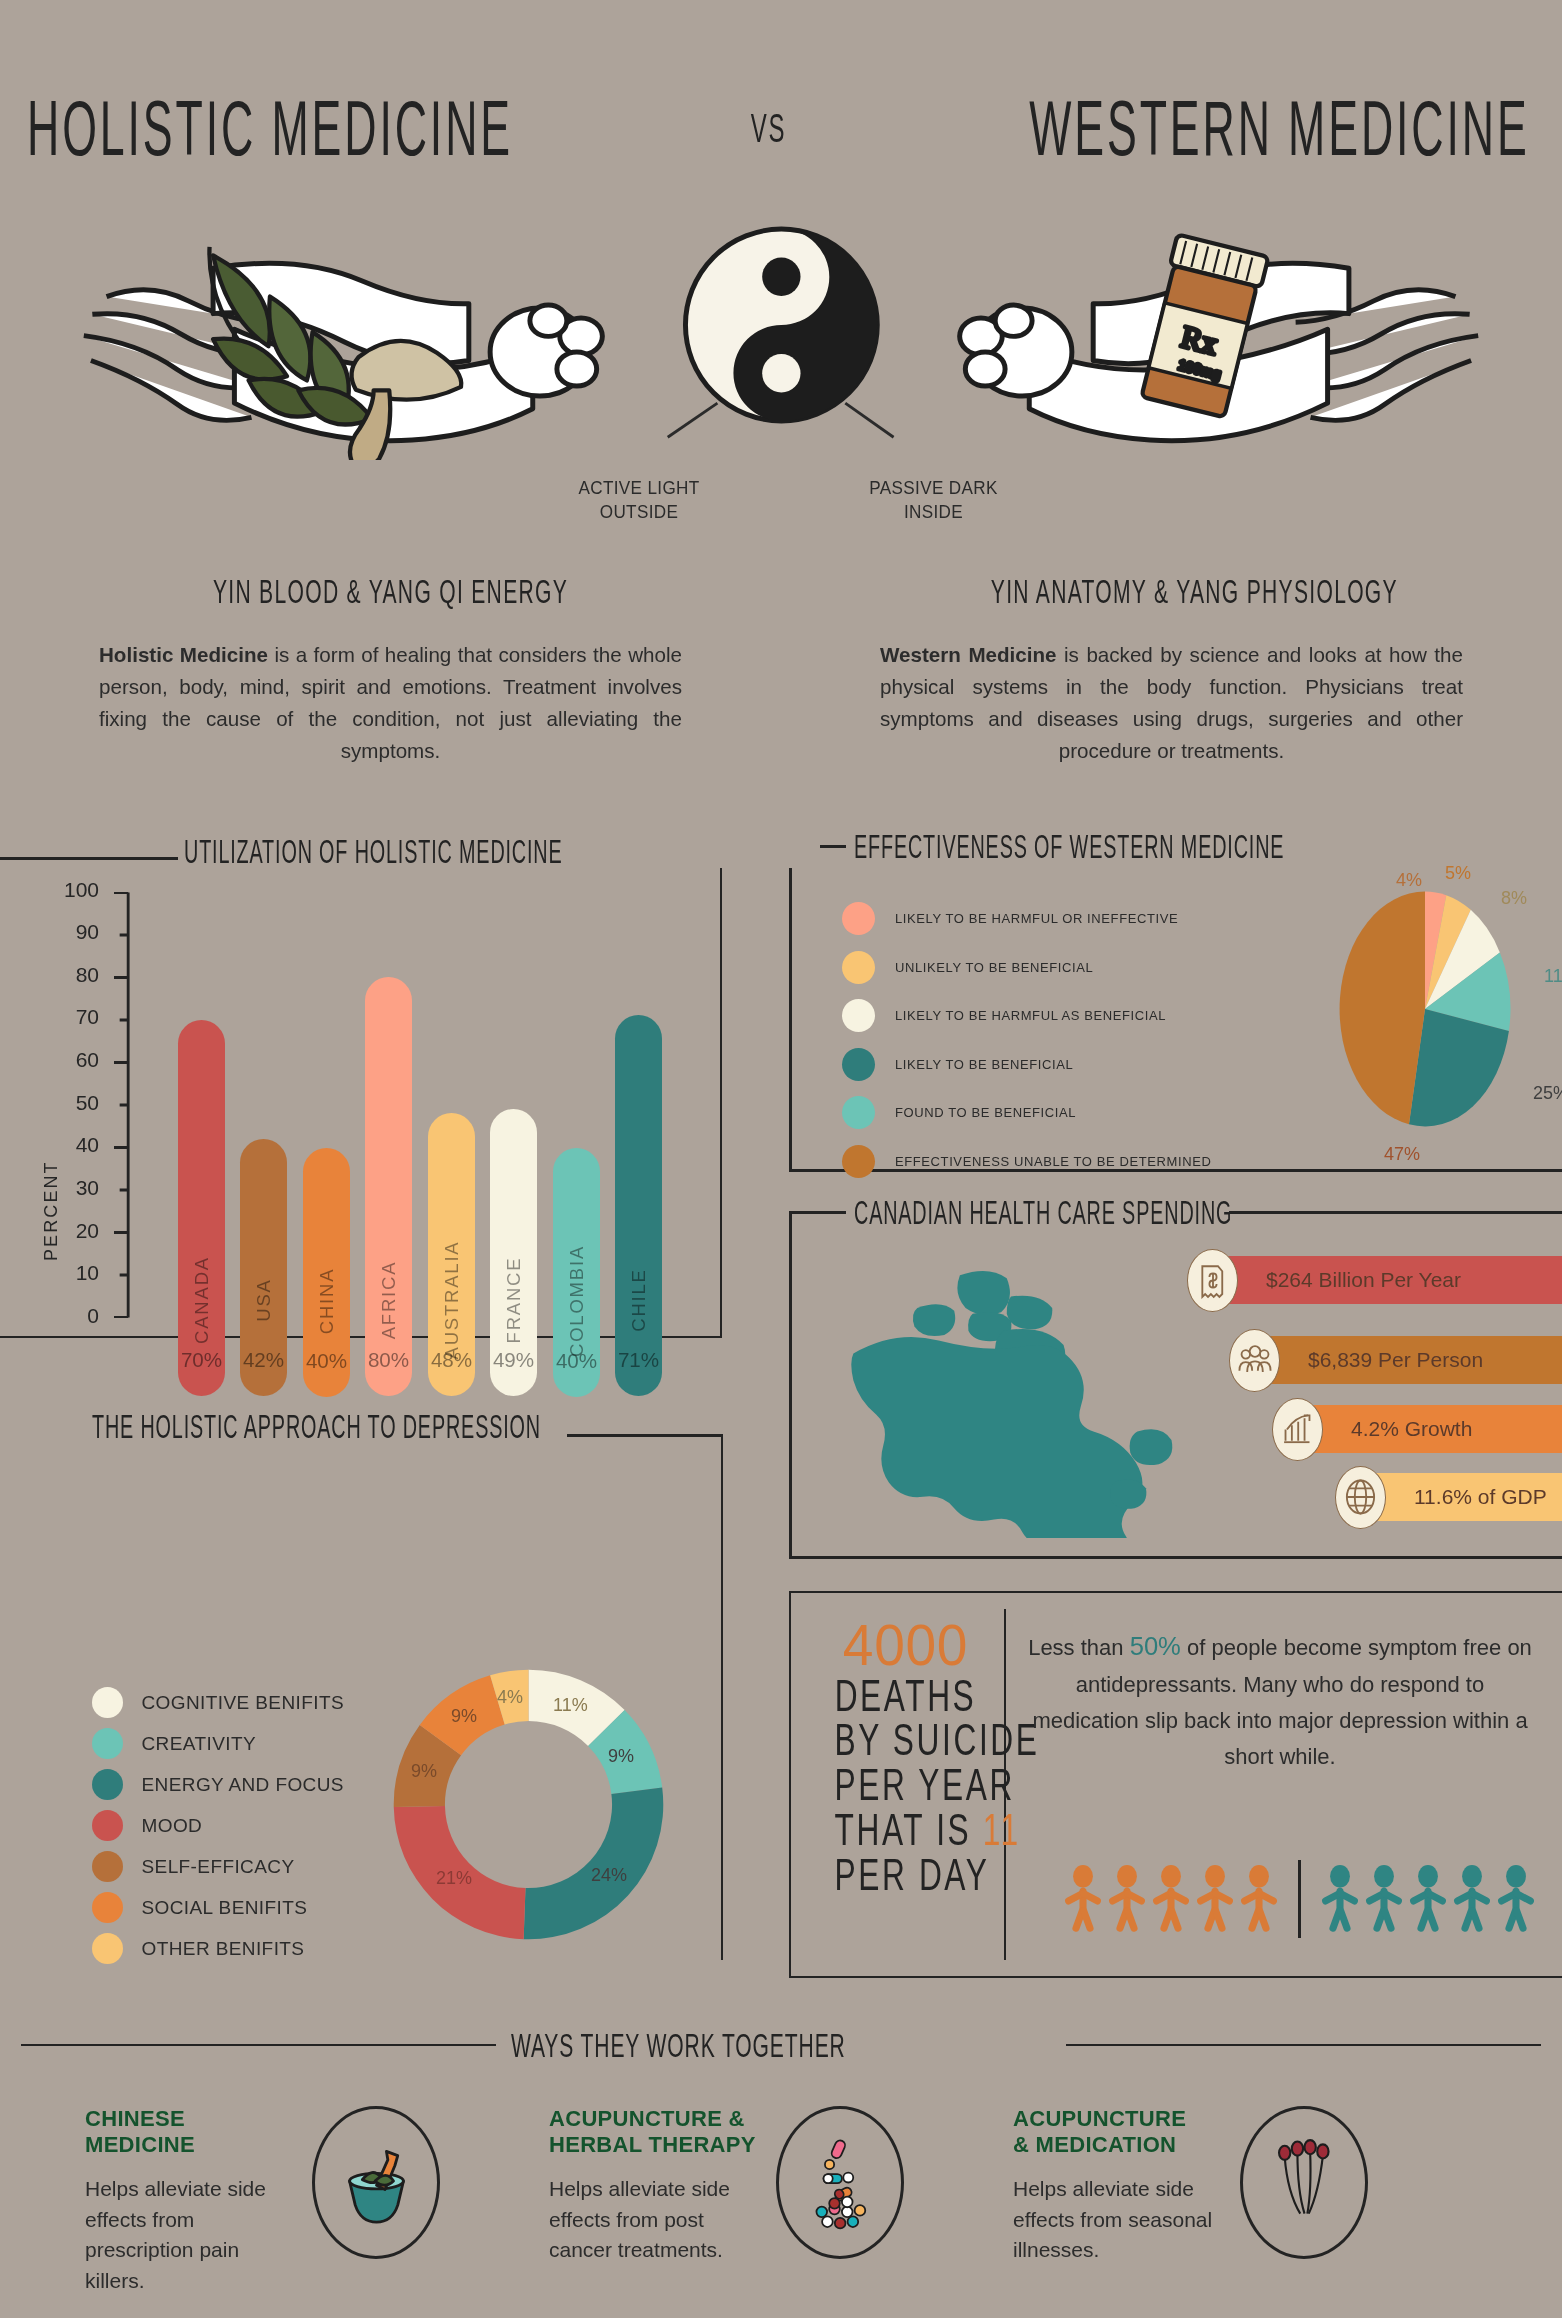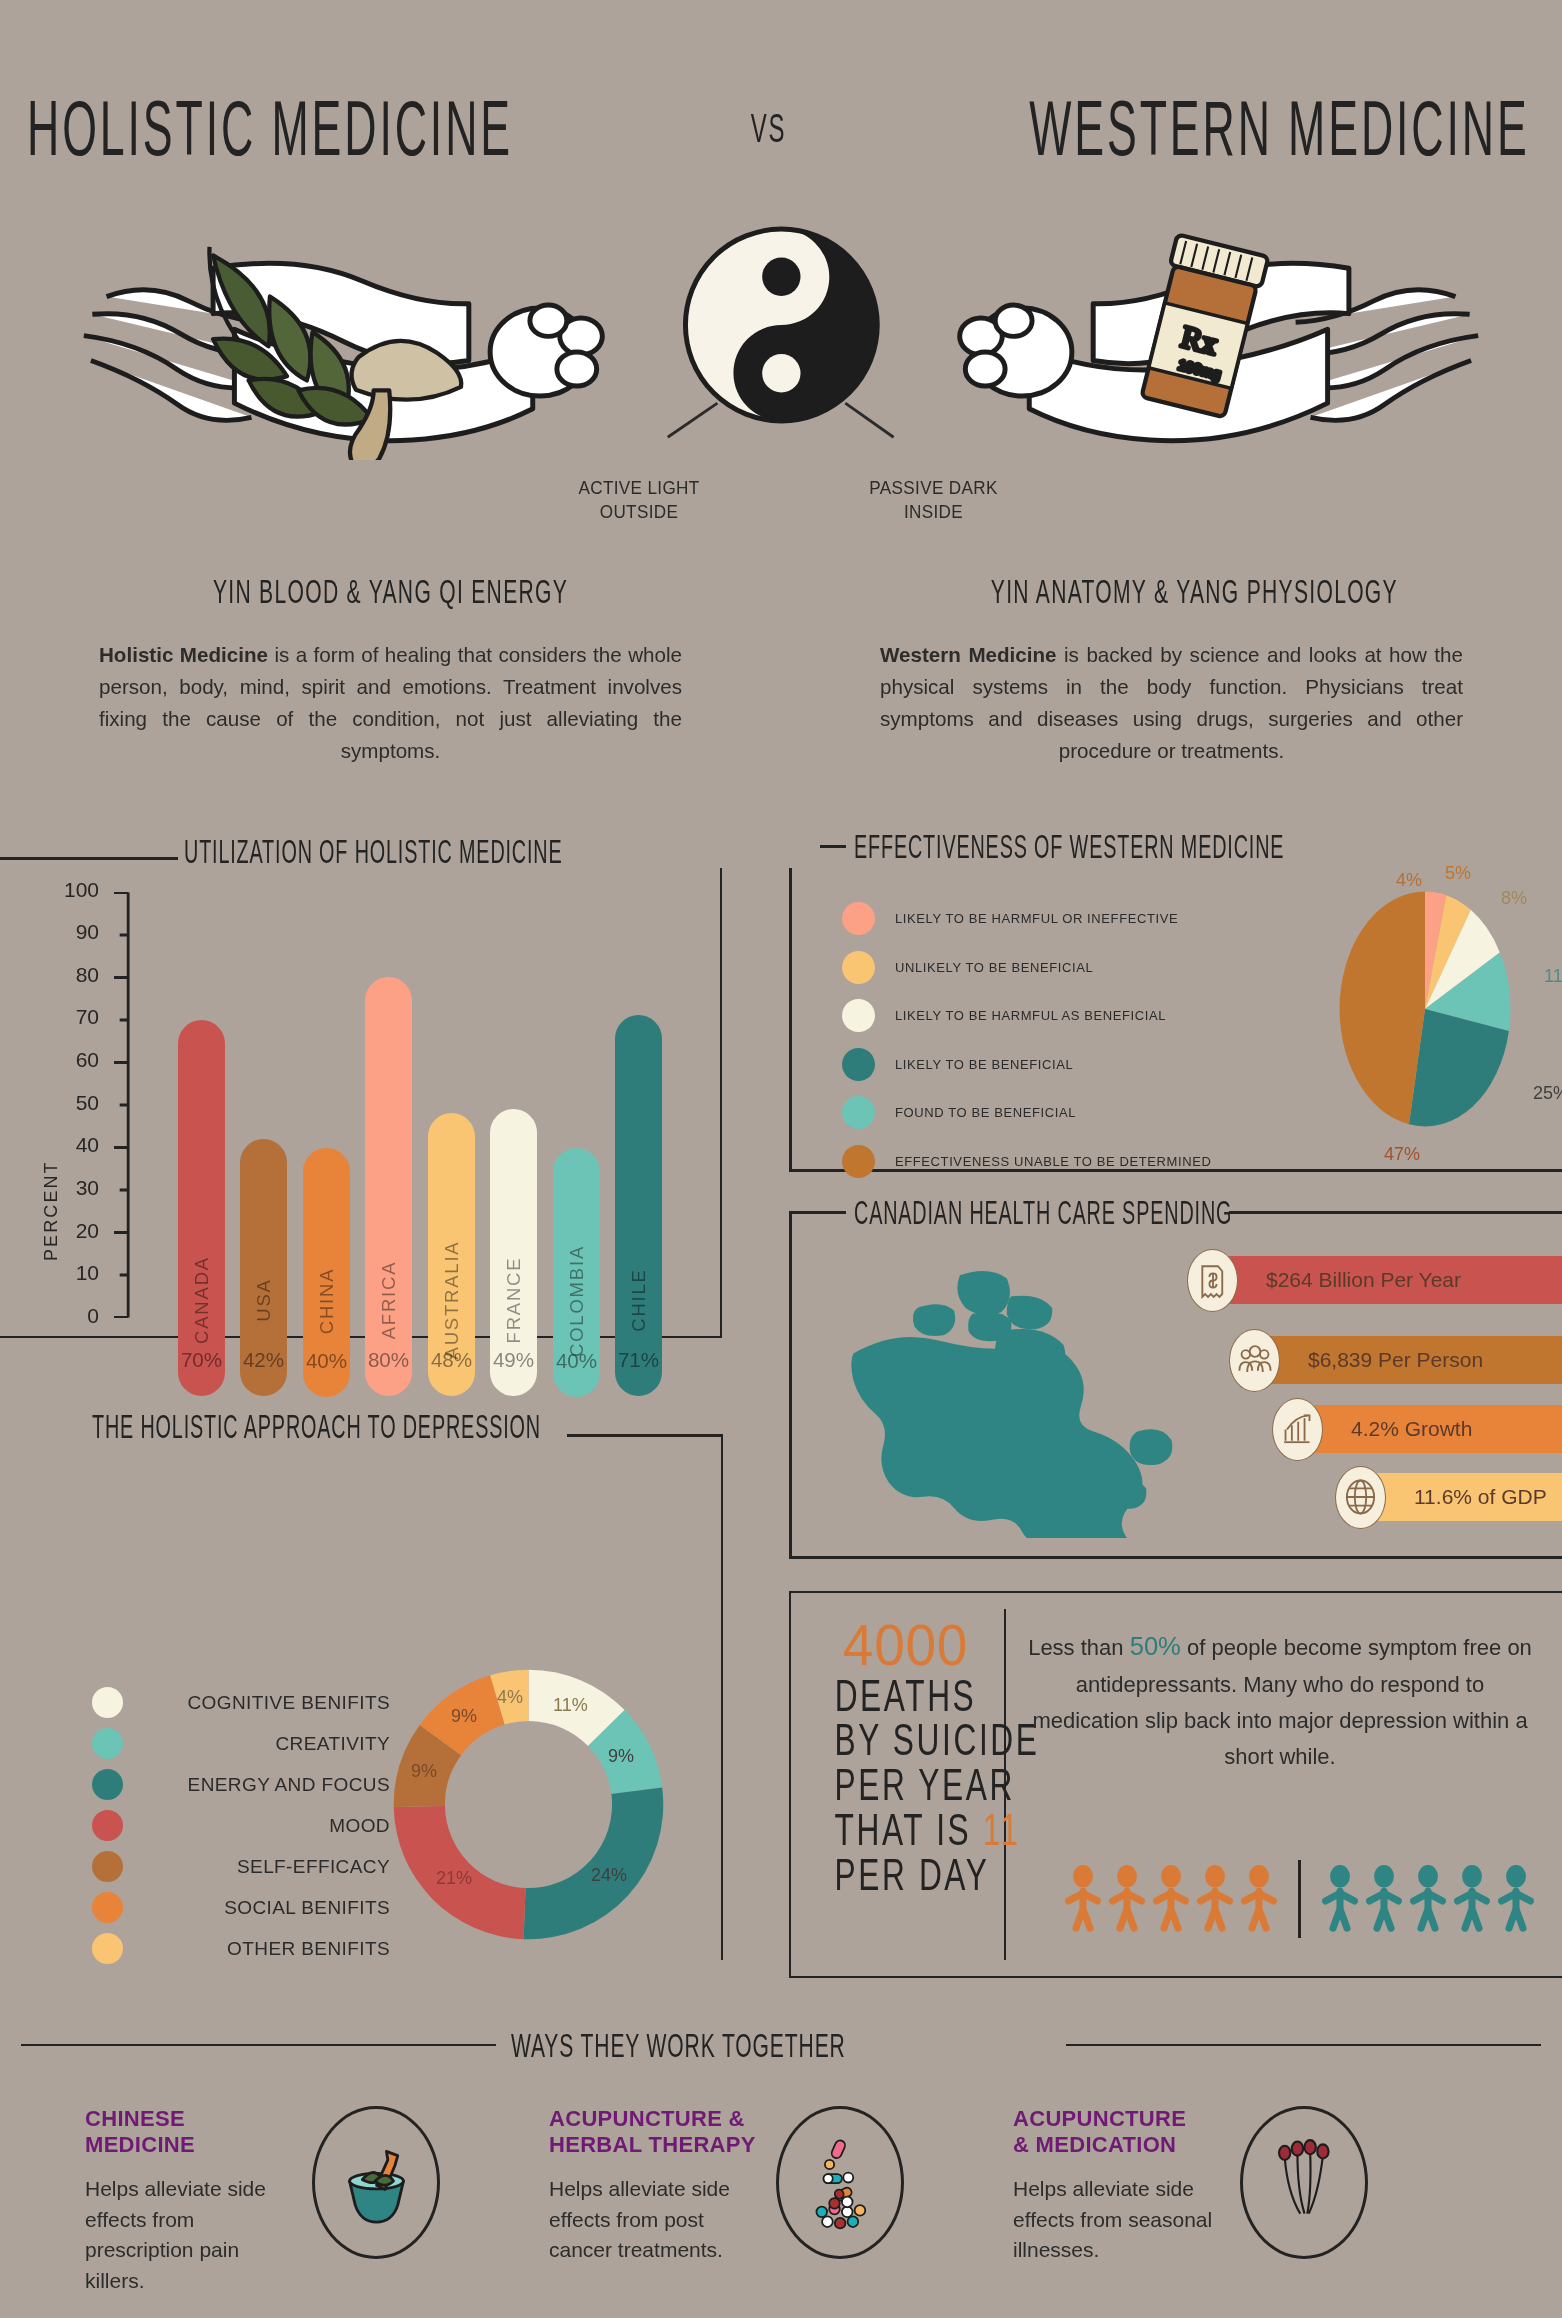--- a/index.html
+++ b/index.html
@@ -87,21 +87,21 @@
   .spend-txt { position:relative; z-index:2; font-size:21px; margin-left:28px; color:#5c3a2a;
                font-family:"Liberation Sans Narrow","Liberation Sans",sans-serif;}
 
   
   #depPanel { top:1410px; left:0; width:739px; height:568px; }
   #depFrame { position:absolute; right:15.6px; top:24px; width:2.8px; height:526px; background:#232323;}
   #depFrameTop { position:absolute; right:15.6px; top:24px; height:2.8px; width:156px; background:#232323;}
   #depBody { position:absolute; top:78px; left:92px; width:526px; font-size:22px;
              line-height:1.55; color:#2c2c2c;
              font-family:"Liberation Sans Narrow","Liberation Sans",sans-serif;}
-  .dleg-row { display:flex; align-items:center; gap:18.5px; margin-bottom:10px;justify-content:space-between;}
+  .dleg-row { display:flex; align-items:center; gap:18.5px; margin-bottom:10px;}
   .dleg-dot { width:31px; height:31px; border-radius:50%; }
   .dleg-txt { font-size:19px; letter-spacing:0.4px;
               font-family:"Liberation Sans Narrow","Liberation Sans",sans-serif;}
   .donut-lbl { position:absolute; font-size:18px;
                font-family:"Liberation Sans Narrow","Liberation Sans",sans-serif;}
 
   
   #suiPanel { top:1591px; left:789px; width:774px; height:387px;
               border:2.8px solid #232323; border-right:none; }
   #suiLeft { position:absolute; left:15.6px; top:15.6px; width:199px; bottom:15.6px;
@@ -116,21 +116,21 @@
   #suiText { font-size:22px; line-height:1.62; text-align:center; color:#2c2c2c;
              font-family:"Liberation Sans Narrow","Liberation Sans",sans-serif;}
   #suiText b { color:#2f7d7b; font-weight:400; font-size:25.6px;}
 
   
   #togTitleWrap { position:absolute; top:2028px; left:0; width:1562px;
                   display:flex; align-items:center; gap:15.6px; padding:0 21px;}
   #togRow { position:absolute; top:2106px; left:0; width:1562px; display:flex; padding:0 85px; gap:0;}
   .tog-item { flex:1; display:flex; align-items:flex-start; gap:14px; }
   .tog-txt { width:213px; }
-  .tog-h { font-size:22px; font-weight:700; letter-spacing:0.3px; line-height:1.2; color:#701a75;
+  .tog-h { font-size:22px; font-weight:700; letter-spacing:0.3px; line-height:1.2; color:#14532d;
            font-family:"Liberation Sans Narrow","Liberation Sans",sans-serif;}
   .tog-p { margin-top:15.6px; font-size:21px; line-height:1.45; color:#2c2c2c;
            font-family:"Liberation Sans Narrow","Liberation Sans",sans-serif;}
   .tog-circle { width:128px; height:153px; border:3.6px solid #232323; border-radius:50%;
                 display:flex; align-items:center; justify-content:center; flex:0 0 auto; }
 </style>
 </head>
 <body>
 
 <div id="header">

